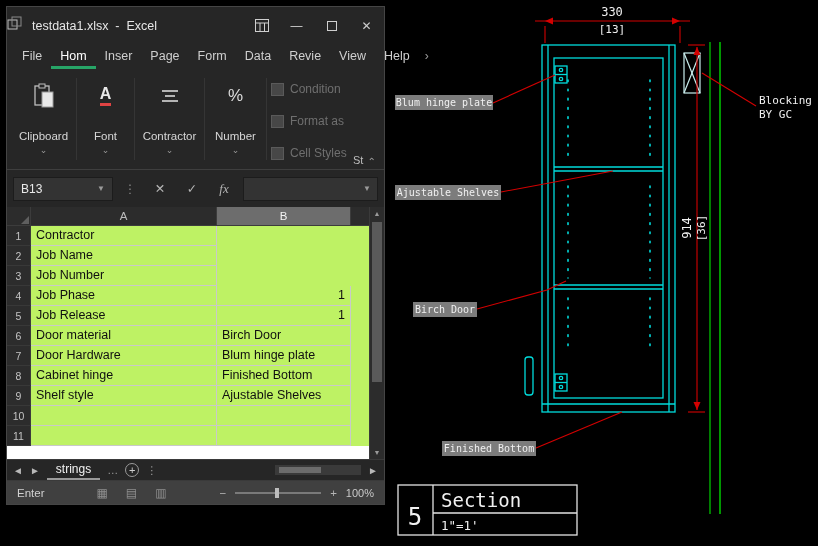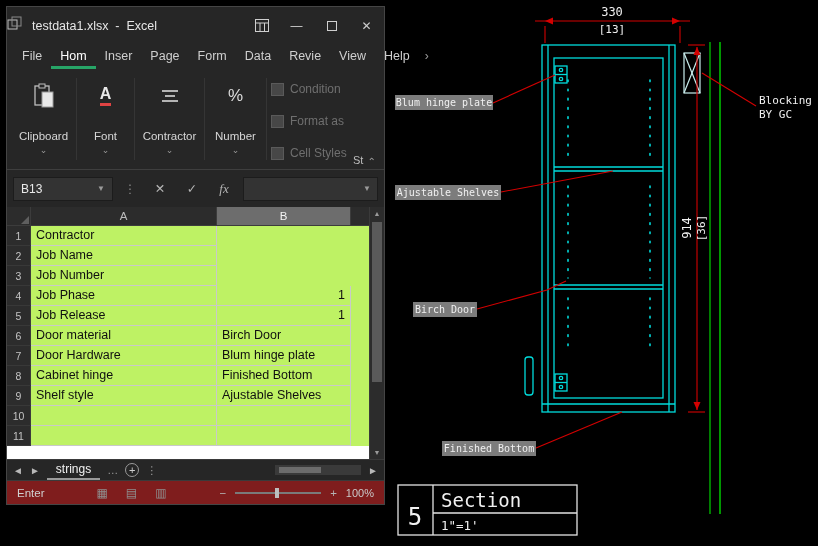--- a/index.html
+++ b/index.html
@@ -74,21 +74,21 @@
   .varrow.up { top: 3px; } .varrow.down { bottom: 3px; }
   .vthumb { position: absolute; left: 2px; right: 2px; top: 15px; height: 160px; background: #5a5a5a; }
 
   .tabbar { height: 21px; display: flex; align-items: center; background: #262626; border-top: 1px solid #3a3a3a; padding: 0 6px; gap: 7px; font-size: 10px; color: #b8b8b8; flex: none; }
   .tab { color: #f2f2f2; font-size: 12px; padding: 0 9px; align-self: stretch; display: flex; align-items: center; border-bottom: 2px solid #9a9a9a; }
   .addsheet { width: 14px; height: 14px; border: 1px solid #9a9a9a; border-radius: 50%; display: flex; align-items: center; justify-content: center; font-size: 11px; color: #cfcfcf; line-height: 1; }
   .tdots { font-size: 11px; color: #9a9a9a; }
   .hscroll { width: 86px; height: 10px; background: #3a3a3a; position: relative; margin-left: auto; }
   .hthumb { position: absolute; left: 4px; top: 2px; width: 42px; height: 6px; background: #6c6c6c; }
 
-  .statusbar { height: 24px; display: flex; align-items: center; background: #7f1d1d; border-top: 1px solid #3a3a3a; padding: 0 10px; font-size: 11.5px; color: #d0d0d0; flex: none; }
+  .statusbar { height: 24px; display: flex; align-items: center; background: #404040; border-top: 1px solid #3a3a3a; padding: 0 10px; font-size: 11.5px; color: #d0d0d0; flex: none; }
   .views { display: flex; gap: 18px; margin-left: 52px; color: #8f8f8f; font-size: 12px; }
   .zoomrow { margin-left: auto; display: flex; align-items: center; gap: 9px; color: #b5b5b5; }
   .ztrack { width: 86px; height: 2px; background: #7a7a7a; position: relative; }
   .zthumb { position: absolute; left: 40px; top: -4px; width: 4px; height: 10px; background: #bdbdbd; }
   .zpct { font-size: 11px; color: #c9c9c9; }
 
   
   .cad-svg { position: absolute; left: 385px; top: 0; }
   .cad-svg text { font-family: "DejaVu Sans Mono", monospace; fill: #f0f0f0; }
   .cy { stroke: #00dcdc; fill: none; stroke-width: 1.3; }

